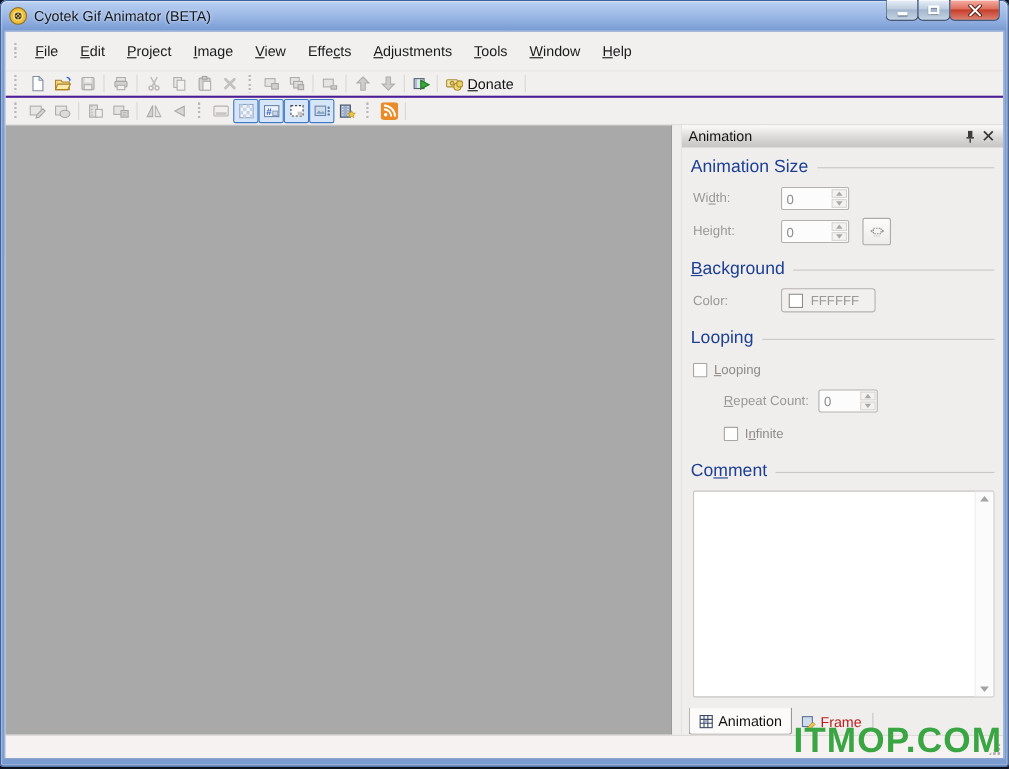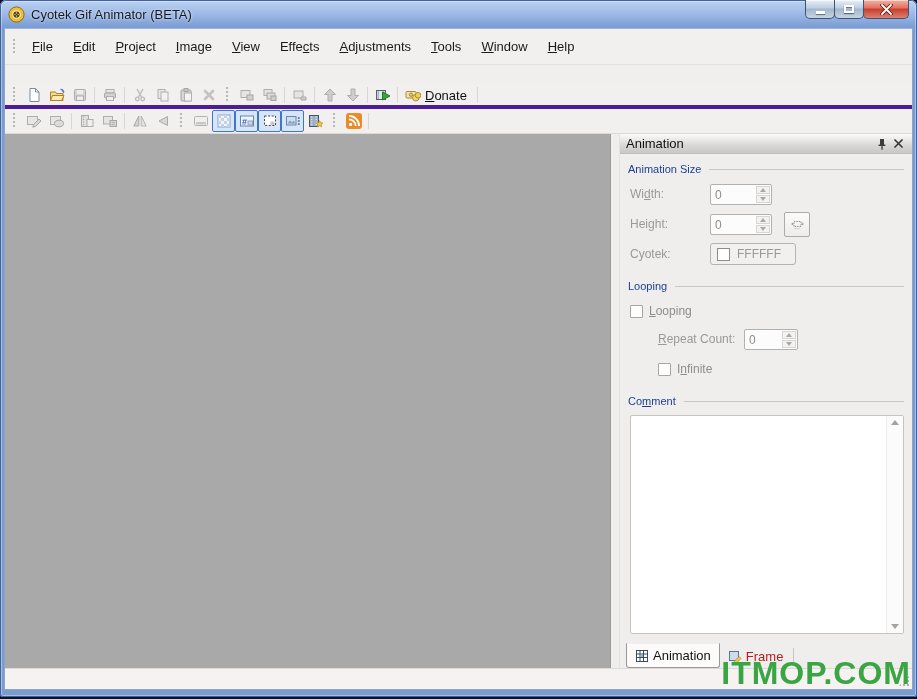--- a/index.html
+++ b/index.html
@@ -28,42 +28,42 @@
   .frame { flex:1; margin:0 4px 7px; background:#f0efee; border:1px solid #8ba4cc; border-top:1px solid #9eb4d6;
     display:flex; flex-direction:column; overflow:hidden; }
 
   
   .menubar { height:36px; display:flex; align-items:center; background:#f1f0ef; border-bottom:1px solid #e3e0de; padding-left:2px; flex:none; }
   .menu-item { font-size:13px; color:#1a1a1a; padding:4px 10px; }
   .grip { width:5px; height:16px; margin:0 5px;
     background-image: repeating-linear-gradient(180deg,#b9b7b5 0,#b9b7b5 2px,transparent 2px,transparent 4px);
     background-size:2px 100%; background-repeat:no-repeat; background-position:1px 0; }
   .toolbar { display:flex; align-items:center; background:#f1f0ef; padding-left:2px; flex:none; }
-  .tb1 { height:24px; border-bottom:4px solid #4c1d95;margin-top:20px; }
+  .tb1 { height:24px; border-bottom:2px solid #4c1d95; }
   .tb2 { height:25px; border-bottom:1px solid #dcd9d7; }
   .tbtn { width:23px; height:22px; display:flex; align-items:center; justify-content:center; border:1px solid transparent; border-radius:2px; flex:none; }
   .tbtn svg { width:16px; height:16px; }
   .tbtn.toggled { background:#d6e5f8; border-color:#3f76c5; }
   .tsep { width:1px; height:16px; background:#d9d6d4; margin:0 3px; flex:none; }
   .donate-btn { display:flex; align-items:center; padding:2px 6px 2px 3px; font-size:13px; color:#111; }
   .donate-btn svg { margin-right:4px; }
 
   
   .content { flex:1; display:flex; min-height:0; }
   .canvas { flex:1; background:#a9a9a9; border-right:1px solid #9a9a9a; }
   .splitter { width:8px; background:#f0eeed; flex:none; }
   .panel { width:293px; flex:none; background:#f0eeed; display:flex; flex-direction:column; min-height:0; border-left:1px solid #e4e1df; }
   .panel-header { height:20px; flex:none; display:flex; align-items:center; padding:0 6px;
     background:linear-gradient(#fbfbfa,#dcdad8 55%,#c9c7c5); border-bottom:1px solid #c0beba; }
   .panel-title { font-size:13px; color:#111; flex:1; }
   .ph-btn { width:16px; height:16px; display:flex; align-items:center; justify-content:center; }
   .panel-body { flex:1; display:flex; flex-direction:column; padding:2px 8px 4px 8px; min-height:0; }
 
   .sec-head { display:flex; align-items:center; margin:7px 0 8px 0; flex:none; }
-  .sec-title { font-size:11px; color:#1c3f94; white-space:nowrap; }
+  .sec-title { font-size:16px; color:#1c3f94; white-space:nowrap; }
   .sec-rule { flex:1; height:1px; background:#c9c7c4; margin-left:8px; }
 
   .prow { display:flex; align-items:center; margin:0 0 8px 2px; height:22px; flex:none; }
   .plabel { width:80px; font-size:12px; color:#9b9897; flex:none; }
   .spin { width:62px; height:21px; background:#fdfcfc; border:1px solid #b3b1af; border-radius:2px; display:flex; }
   .spin .val { flex:1; font-size:12px; color:#8f8c8a; padding:3px 0 0 4px; }
   .spin .sbcol { width:16px; display:flex; flex-direction:column; padding:1px; }
   .sb { flex:1; background:#f4f2f1; border:1px solid #d8d6d4; display:flex; align-items:center; justify-content:center; }
   .sb + .sb { margin-top:1px; }
   .tri-up { width:0; height:0; border-left:3px solid transparent; border-right:3px solid transparent; border-bottom:4px solid #aaa8a6; }
@@ -415,22 +415,26 @@
             <div class="aspect-btn">
               <svg width="15" height="14" viewBox="0 0 15 14">
                   <rect x="4" y="4.5" width="7" height="5" fill="none" stroke="#8f8d8b" stroke-dasharray="1.4 1"></rect>
                   <path d="M1 7l2.2-1.6v3.2z" fill="#9a9896"></path>
                   <path d="M14 7l-2.2-1.6v3.2z" fill="#9a9896"></path>
                   <path d="M4.5 11.5h6" stroke="#b5b3b1" stroke-dasharray="1 1"></path>
                 </svg>
             </div>
           </div>
 
+          <div class="sec-head">
+            <span class="sec-title"><u>B</u>ackground</span>
+            <span class="sec-rule"></span>
+          </div>
           <div class="prow">
-            <span class="plabel">Cyotek:</span>
+            <span class="plabel">Color:</span>
             <div class="color-btn">
               <span class="swatch"></span>
               <span class="color-text">FFFFFF</span>
             </div>
           </div>
 
           <div class="sec-head">
             <span class="sec-title">Looping</span>
             <span class="sec-rule"></span>
           </div>

